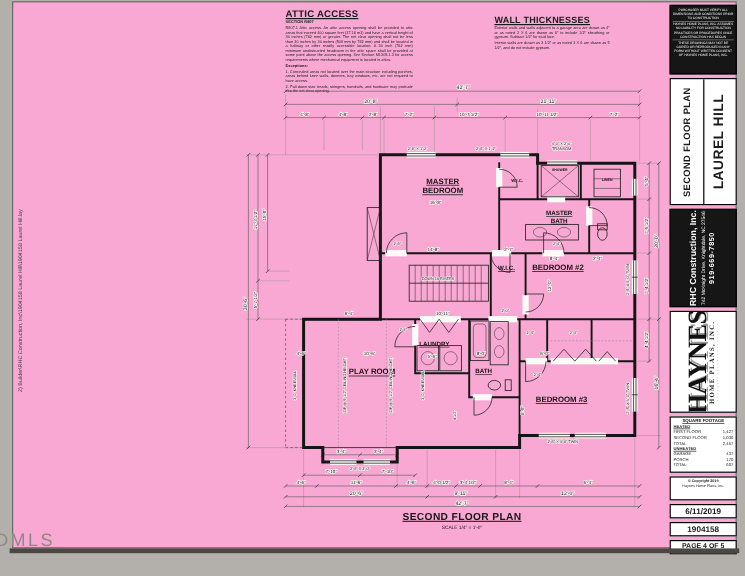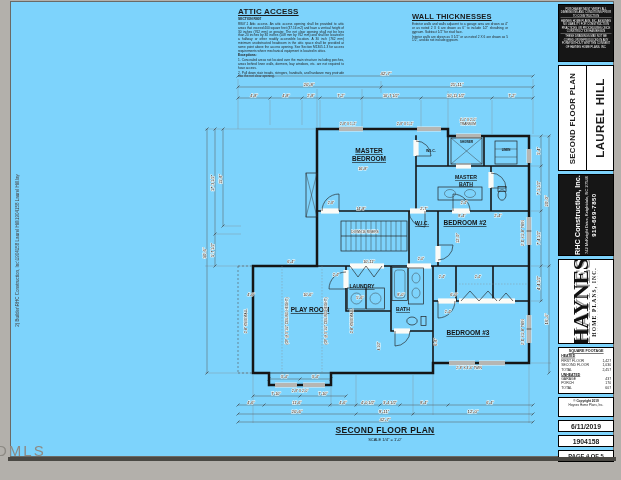--- a/index.html
+++ b/index.html
@@ -1,18 +1,18 @@
 <!DOCTYPE html>
 <html><head>
 <meta charset="utf-8">
 <style>
   html,body{margin:0;padding:0;background:#a8a5a0;}
   .stage{position:relative;width:621px;height:480px;background:#b3b0ab;overflow:hidden;
          font-family:"Liberation Sans",sans-serif;color:#1b1b1b;}
-  .sheet{position:absolute;left:10px;top:1px;width:604px;height:456px;background:#7dd3fc;
+  .sheet{position:absolute;left:10px;top:1px;width:604px;height:456px;background:#f9a8d4;
          border:1px solid #6a6a66;box-sizing:border-box;}
   .sheet-shadow{position:absolute;left:8px;top:457px;width:608px;height:4px;background:#4a4843;}
   .watermark{position:absolute;left:-4px;top:442px;font-size:15px;color:#8d8a84;letter-spacing:2px;}
 
   
   .margin-note{position:absolute;left:-142px;top:244px;width:300px;height:9px;text-align:center;
                transform:rotate(-90deg);font-size:4.5px;color:#444;white-space:nowrap;}
 
   
   .micro{transform:scale(.5);transform-origin:0 0;width:200%;}

